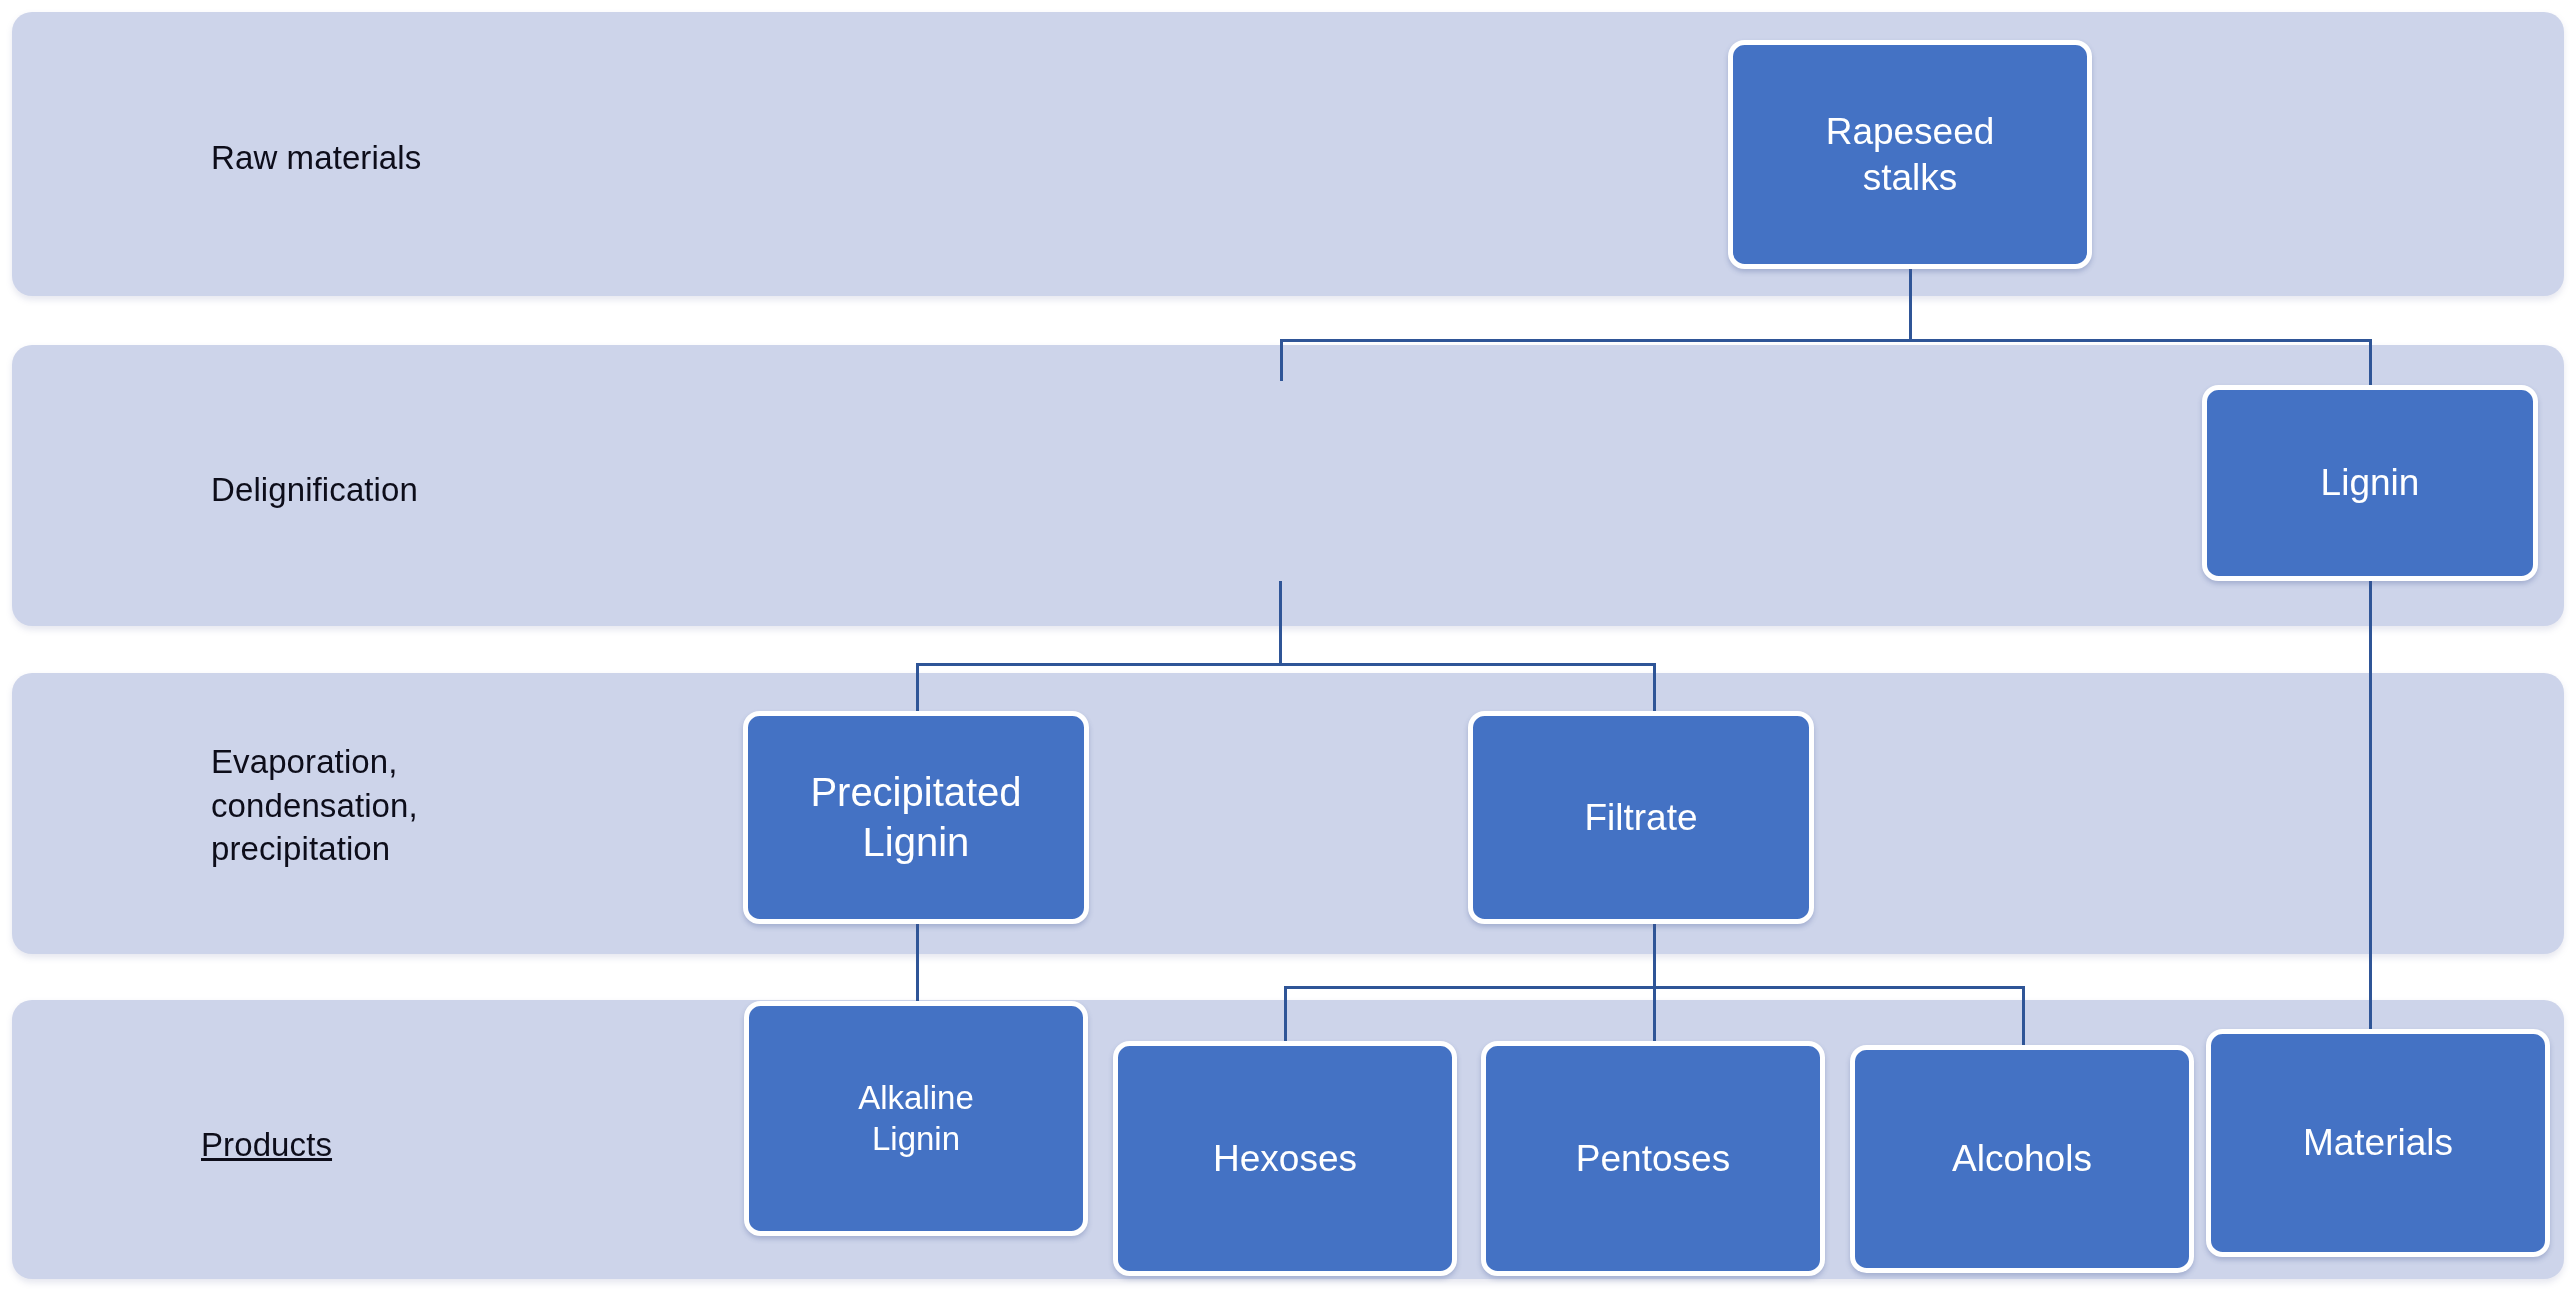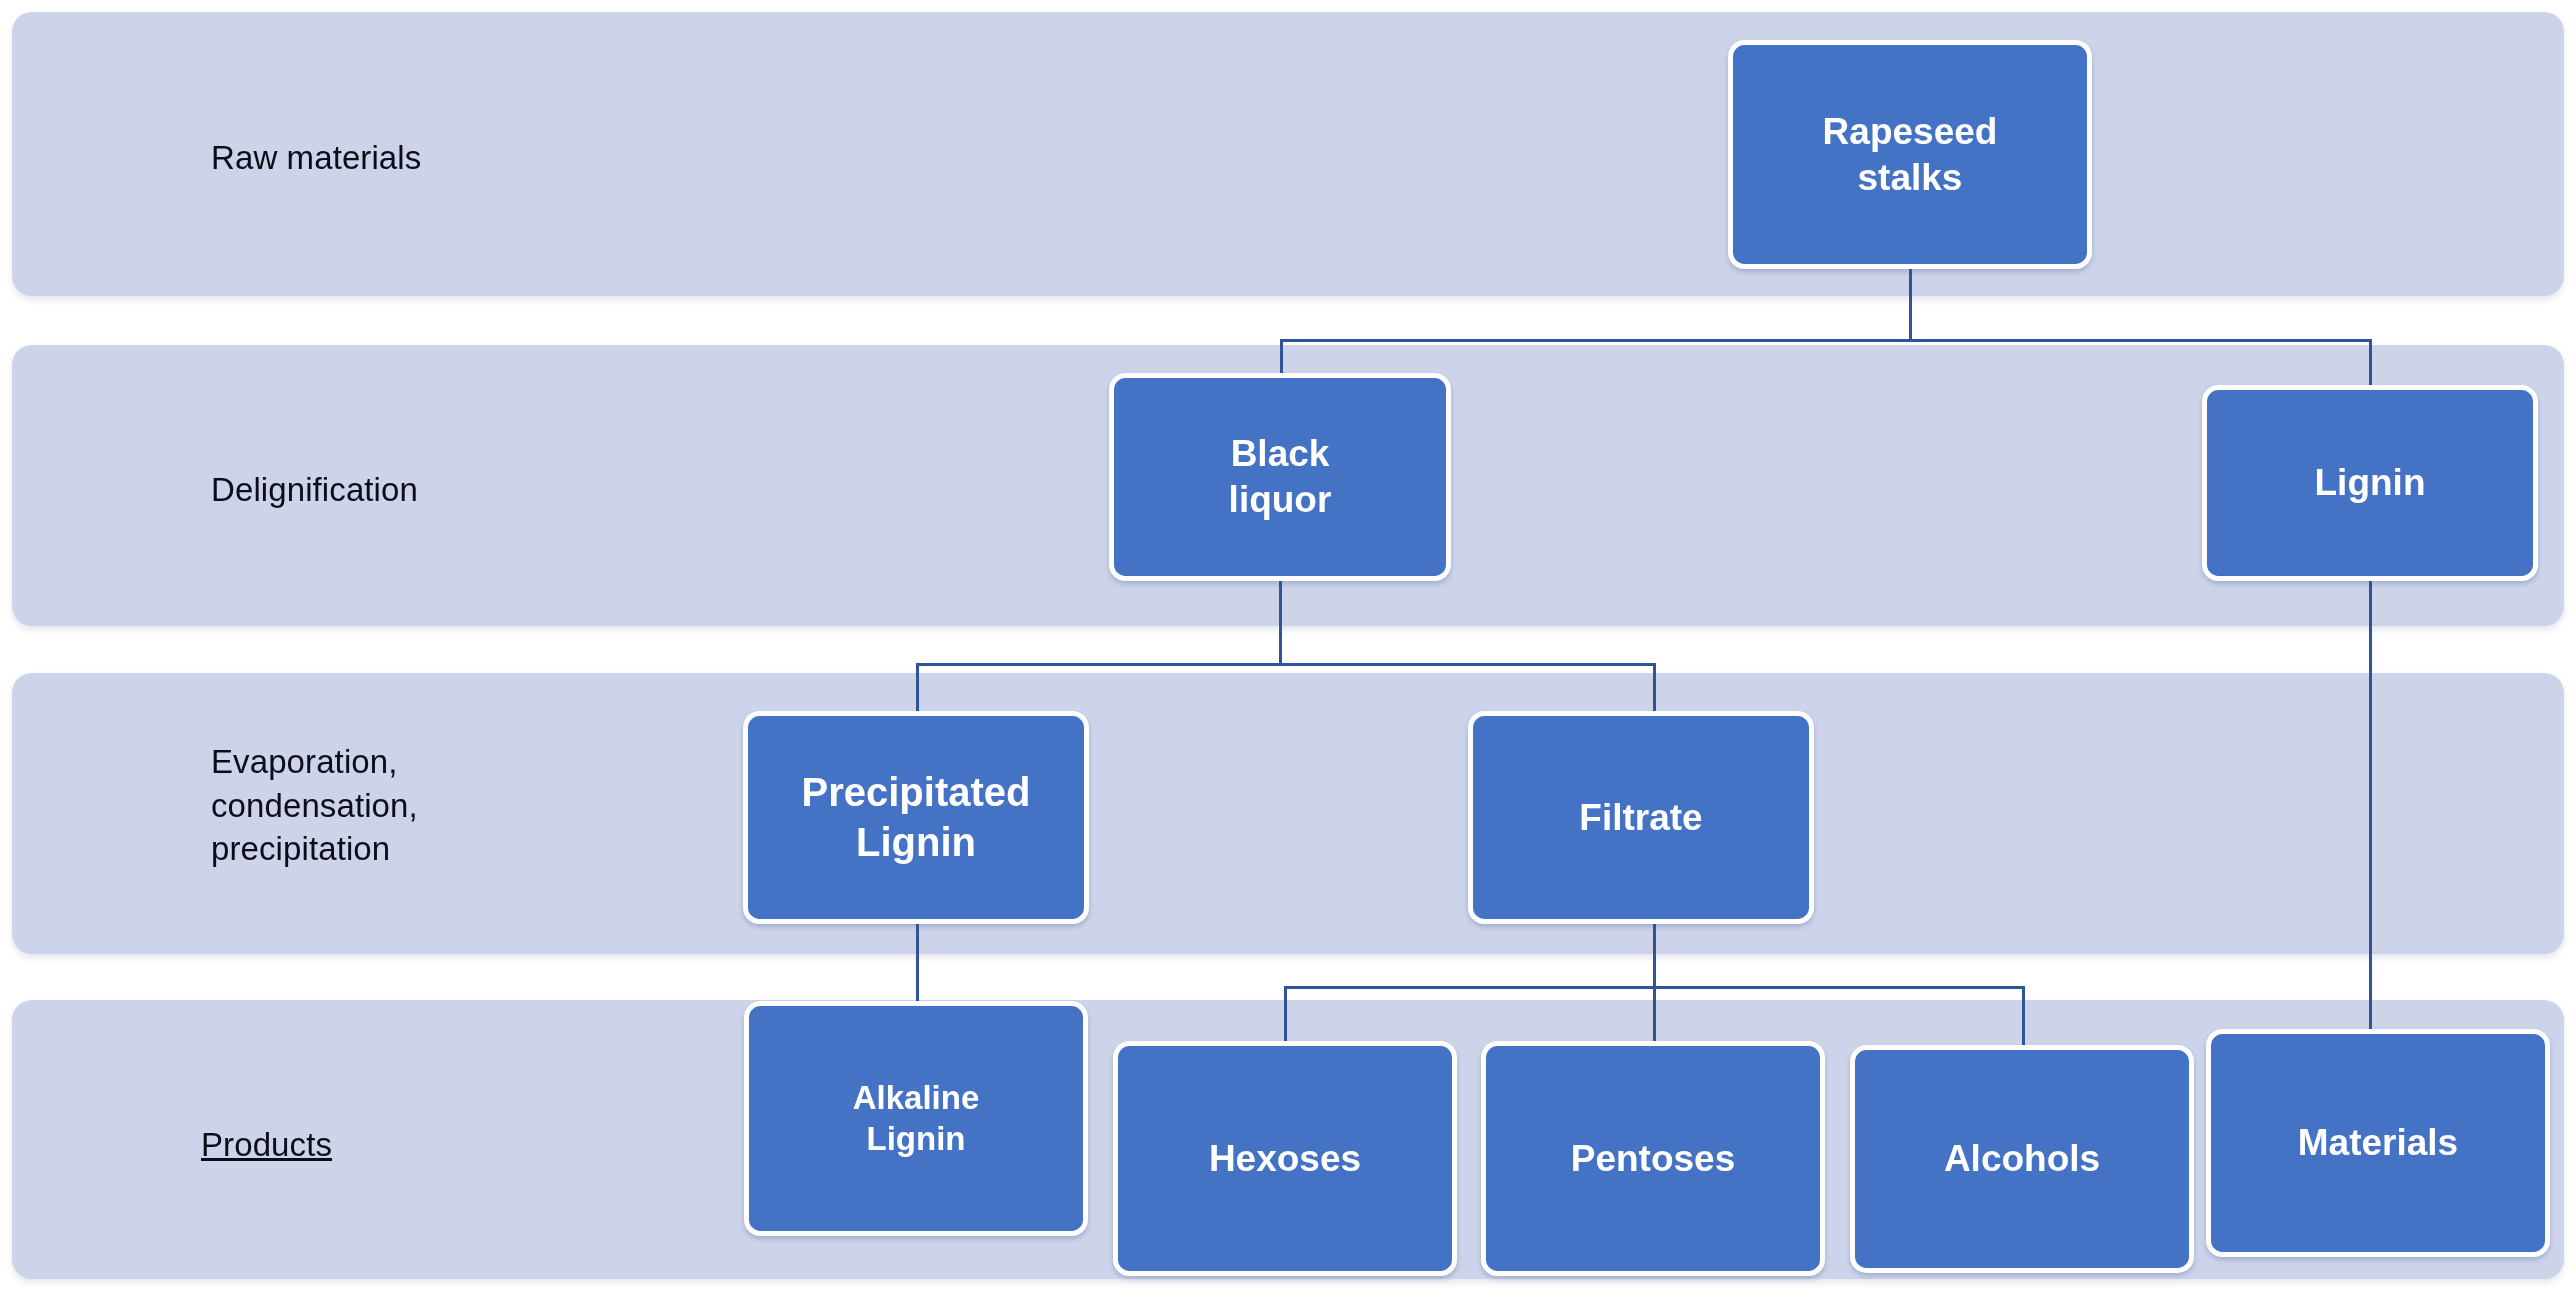--- a/index.html
+++ b/index.html
@@ -39,21 +39,21 @@
   
   .node {
     position: absolute;
     background: #4472C4;
     border: 5.3px solid #ffffff;
     border-radius: 16.6px;
     box-sizing: border-box;
     color: #ffffff;
     font-size: 37px;
     line-height: 1.24;
-    font-weight: 700;
+    font-weight: 400;
     display: flex;
     align-items: center;
     justify-content: center;
     text-align: center;
     white-space: pre-line;
     box-shadow: 0 3px 5.3px rgba(70,90,150,0.30);
     z-index: 5;
   }
 
   
@@ -103,22 +103,20 @@
   <div class="conn h" style="left:1284px; top:986px; width:739px;"></div>
   <div class="conn v" style="left:1284px; top:986px; height:59px;"></div>
   <div class="conn v" style="left:1653px; top:986px; height:59px;"></div>
   <div class="conn v" style="left:2022px; top:986px; height:59px;"></div>
 
   <div class="conn v" style="left:2369px; top:581px; height:465px;"></div>
 
   <div class="node" style="left:1728px; top:40px; width:364px; height:229px;">Rapeseed
 stalks</div>
 
-  <div class="node" style="left:1109px; top:373px; width:342px; height:208px;">Black
-liquor</div>
   <div class="node" style="left:2202px; top:385px; width:336px; height:196px;">Lignin</div>
 
   <div class="node" style="left:743px; top:711px; width:346px; height:213px;
               font-size:40px;">Precipitated
 Lignin</div>
   <div class="node" style="left:1468px; top:711px; width:346px; height:213px;">Filtrate</div>
 
   <div class="node" style="left:744px; top:1001px; width:344px; height:235px;
               font-size:33px;">Alkaline
 Lignin</div>

